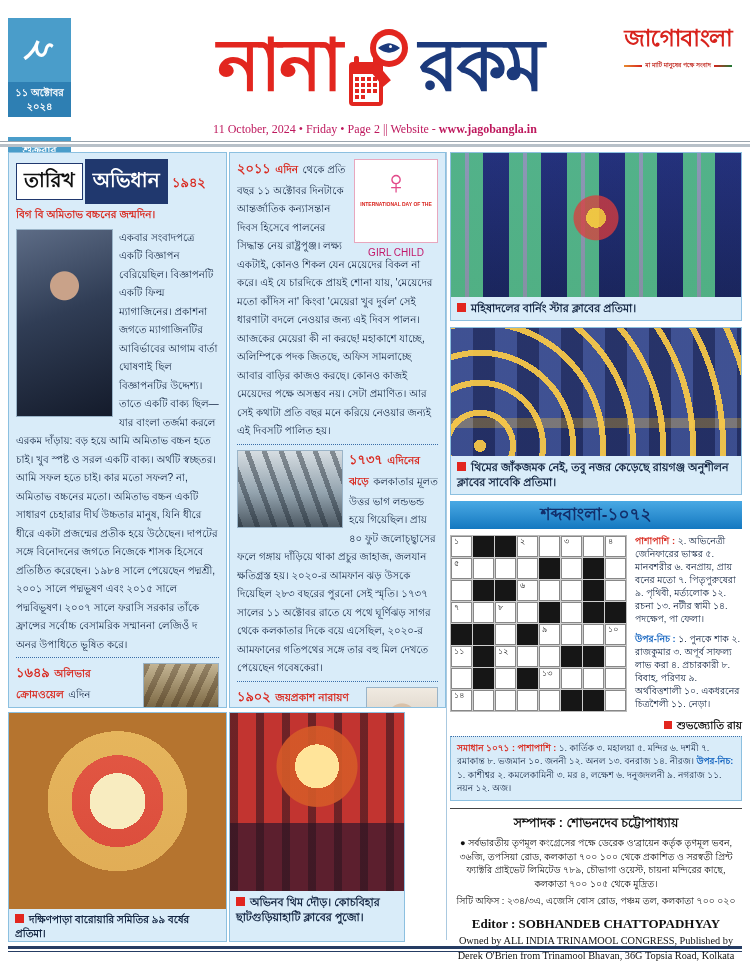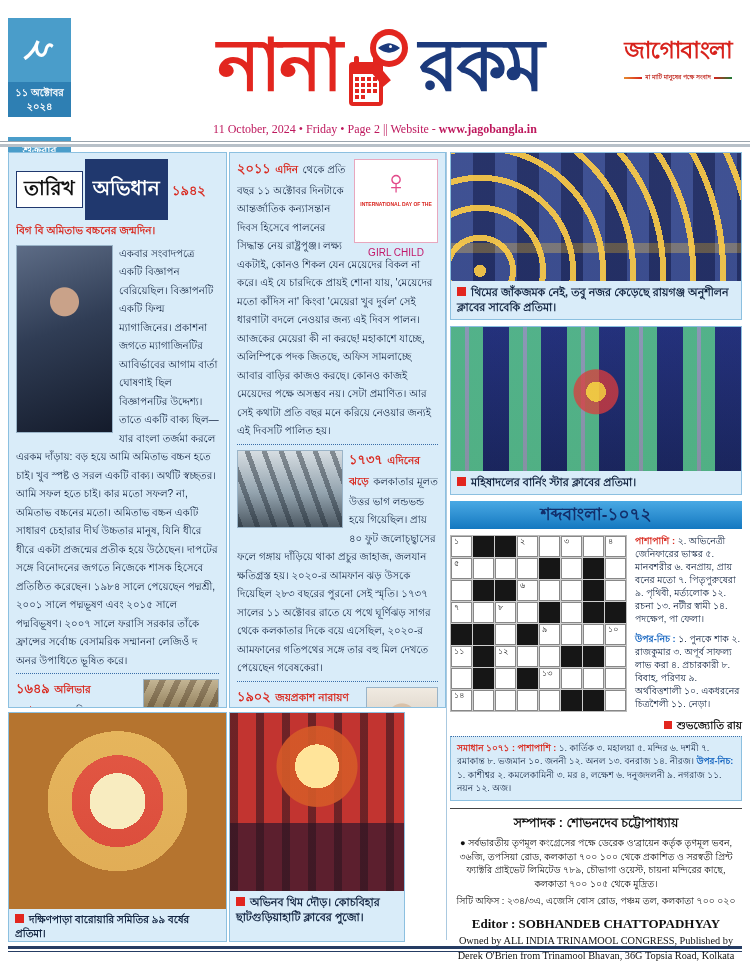--- a/index.html
+++ b/index.html
@@ -11,41 +11,41 @@
   #sidebar { left:8px; top:18px; width:63px; }
   .sb-num { background:#4a9dca; height:64px; display:flex; align-items:center; justify-content:center; }
   .sb-num span { color:#fff; font-size:38px; font-weight:bold; transform:rotate(90deg); display:block; }
   .sb-date { background:#2e7fb3; color:#fff; font-size:10px; font-weight:bold; text-align:center; padding:4px 2px; line-height:1.35; }
   .sb-day { background:#4a9dca; color:#fff; font-size:11px; font-weight:bold; text-align:center; padding:5px 2px;margin-top:20px; }
 
   #masthead { left:140px; top:20px; width:480px; height:100px; display:flex; align-items:center; justify-content:center; gap:2px; }
   .mh-red { color:#e2261f; font-size:72px; font-weight:bold; letter-spacing:-2px; }
   .mh-navy { color:#1c3a7c; font-size:72px; font-weight:bold; letter-spacing:-2px; }
 
-  #logo-box { left:612px; top:32px; width:132px; text-align:center; }
+  #logo-box { left:612px; top:20px; width:132px; text-align:center; }
   .logo-text { color:#d8231d; font-size:23px; font-weight:bold; letter-spacing:-1px; }
   .logo-tag { font-size:6px; color:#c0261d; font-weight:bold; margin-top:1px; display:flex; align-items:center; justify-content:center; gap:3px; }
   .tri { display:inline-block; width:18px; height:2px; }
   .tri.saffron { background:linear-gradient(90deg,#e68a2e,#d8231d); }
   .tri.green { background:linear-gradient(90deg,#d8231d,#1d7a34); }
 
   #subline { left:100px; top:122px; width:550px; text-align:center; font-family:"Liberation Serif", serif; font-size:12px; color:#be185d; }
   #subline b { font-weight:bold; }
   #header-rule { left:0; top:141px; width:750px; height:6px; border-top:1px solid #9aa4ad; background:linear-gradient(#fff 0 2px,#b7c0c8 2px 5px,#fff 5px); }
 
   
   .panel { background:#d9ecf9; border:1px solid #8cc0e0; }
   .dotted-sep { border-top:1px dotted #3a6ea8; margin:5px 0; }
 
   
   #col-left  { left:8px;   top:152px; width:219px; height:556px; padding:6px 7px; overflow:hidden; }
   #col-mid   { left:229px; top:152px; width:217px; height:556px; padding:6px 7px; overflow:hidden; }
   .dict-head { overflow:hidden; margin-bottom:3px; }
   .dict-t1 { display:inline-block; background:#fff; border:1px solid #20386e; color:#111; font-size:20px; font-weight:bold; padding:1px 7px; }
-  .dict-t2 { display:inline-block; background:#20386e; color:#fff; font-size:20px; font-weight:bold; padding:14px 8px; margin-left:2px; }
+  .dict-t2 { display:inline-block; background:#20386e; color:#fff; font-size:20px; font-weight:bold; padding:6px 8px; margin-left:2px; }
   .yr   { color:#d92b21; font-weight:bold; font-size:13px; }
   .lead { color:#d92b21; font-weight:bold; font-size:10.5px; }
   .body-txt { font-size:10.2px; color:#10223f; text-align:justify; line-height:1.42; }
   .entry { overflow:hidden; }
 
   
   .ph { border:1px solid #9ab4c8; }
   .ph-amitabh { float:left; width:97px; height:188px; margin:2px 6px 2px 0;
     background:radial-gradient(circle at 50% 30%, #c9a289 0 14px, transparent 15px),
                linear-gradient(160deg,#5d6c86 0%,#303d55 45%,#141b2b 100%); }
@@ -229,29 +229,29 @@
       <div class="ph ph-jp"></div>
       <span class="yr">১৯০২</span>
       <span class="lead">জয়প্রকাশ নারায়ণ (১৯০২-১৯৭৯)</span>
       
     </div>
 
   </div>
 
   <div id="col-right" class="abs">
     <div class="photo-box">
+      <div class="ph-durga1"></div>
+      <div class="cap">
+        <span class="sq"></span><span>মহিষাদলের বার্নিং স্টার ক্লাবের প্রতিমা।</span>
+      </div>
+    </div>
+    <div class="photo-box">
       <div class="ph-durga2"></div>
       <div class="cap">
         <span class="sq"></span><span>থিমের জাঁকজমক নেই, তবু নজর কেড়েছে রায়গঞ্জ অনুশীলন ক্লাবের সাবেকি প্রতিমা।</span>
-      </div>
-    </div>
-    <div class="photo-box">
-      <div class="ph-durga1"></div>
-      <div class="cap">
-        <span class="sq"></span><span>মহিষাদলের বার্নিং স্টার ক্লাবের প্রতিমা।</span>
       </div>
     </div>
 
     <div id="cw-banner">শব্দবাংলা-১০৭২</div>
 
     <div id="cw-wrap">
       <div id="cw-grid">
           <div class="cell">১</div>
           <div class="cell black"></div>
           <div class="cell black"></div>

